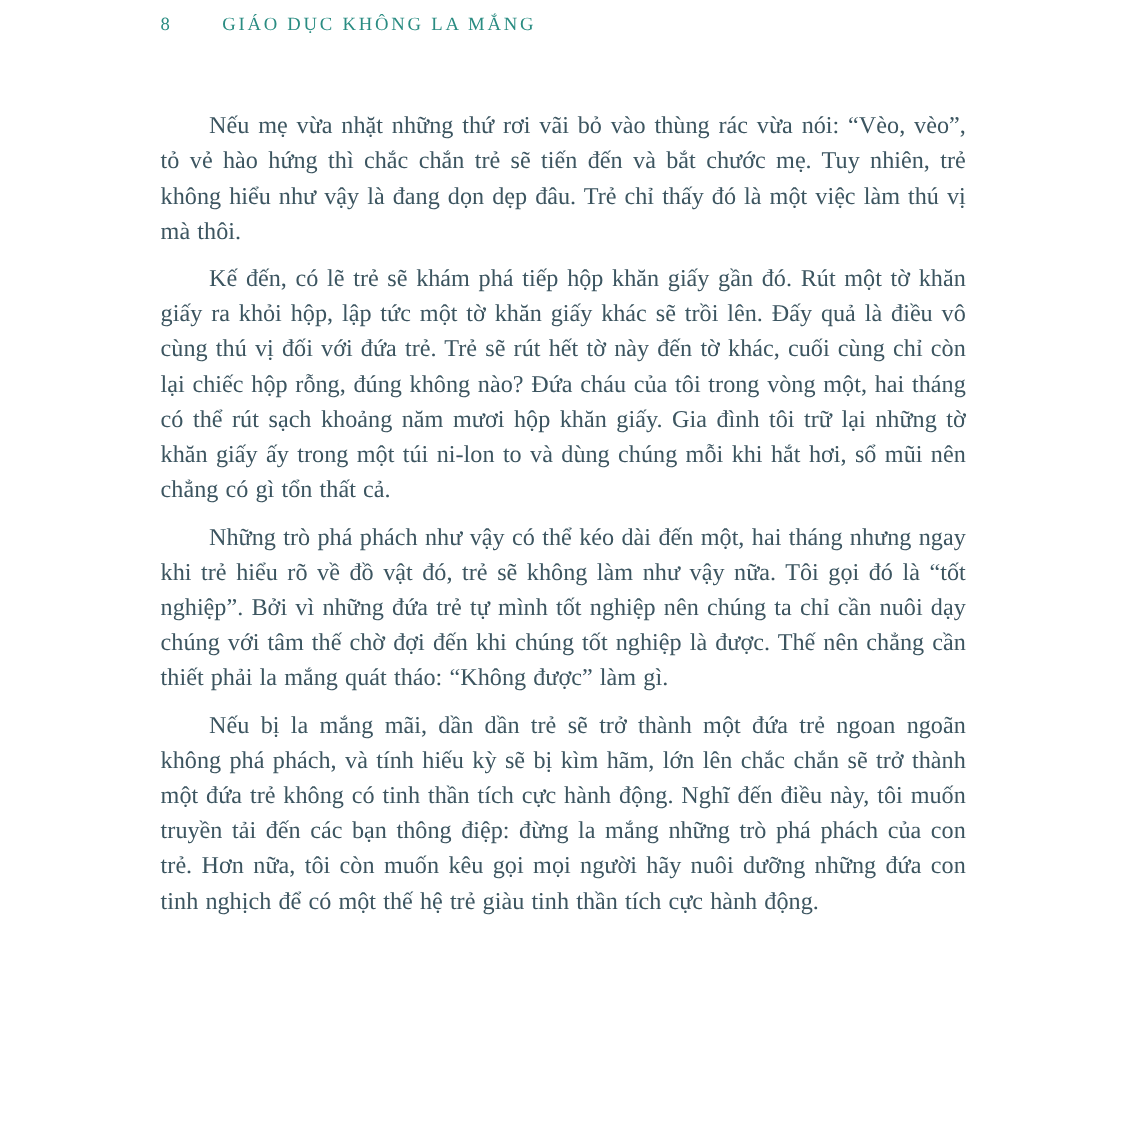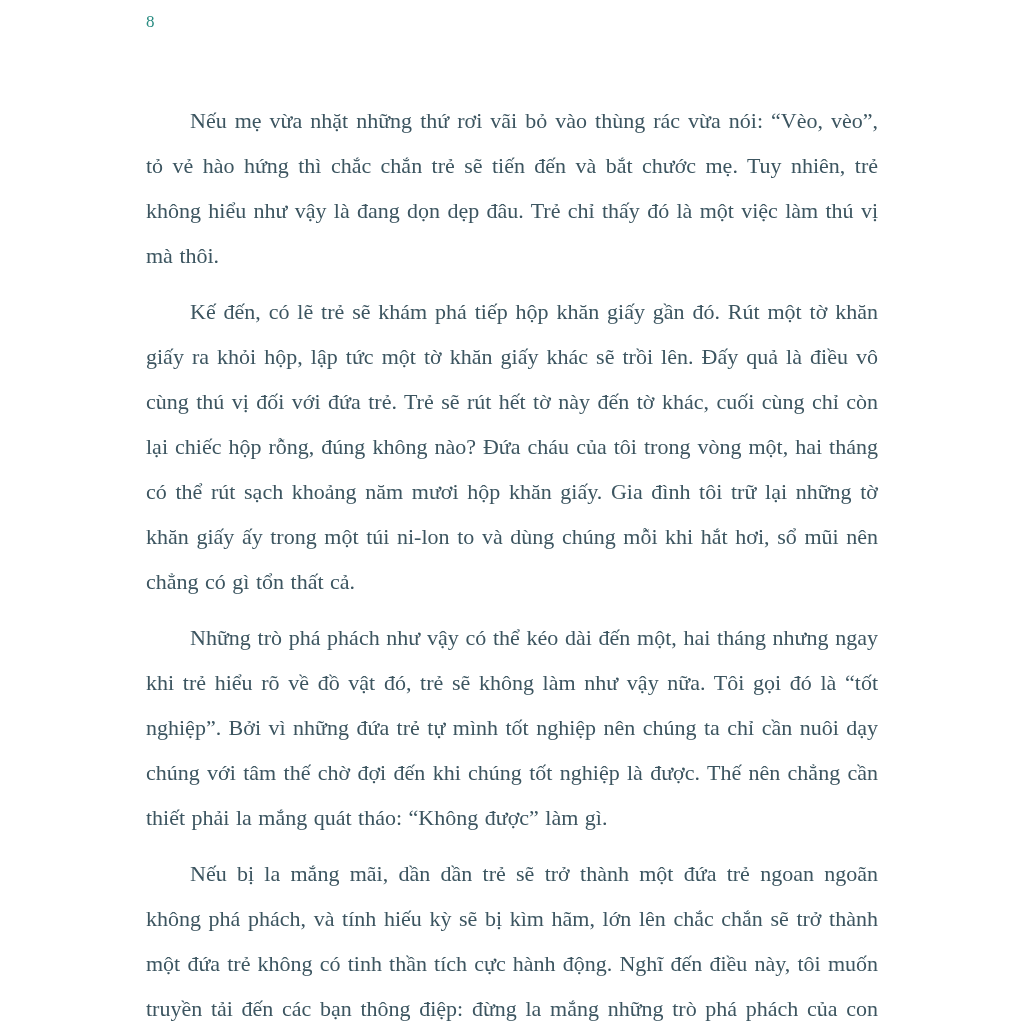--- a/index.html
+++ b/index.html
@@ -34,32 +34,33 @@
   .running-title {
     text-transform: uppercase;
   }
   .page-body {
     margin-top: 66px;
     color: #3c5560;
   }
   .page-body p {
     margin: 0 0 11px 0;
     font-size: 22px;
-    line-height: 45px;
+    line-height: 32px;
     text-align: justify;
     text-indent: 44px;
     word-spacing: 1px;
   }
 </style>
 </head>
 <body>
 
 <div class="page">
   <header class="page-header">
     <span class="page-number">8</span>
+    <span class="running-title">GIÁO DỤC KHÔNG LA MẮNG</span>
   </header>
   <main class="page-body">
     <p>Nếu mẹ vừa nhặt những thứ rơi vãi bỏ vào thùng rác vừa nói: “Vèo, vèo”, tỏ vẻ hào hứng thì chắc chắn trẻ sẽ tiến đến và bắt chước mẹ. Tuy nhiên, trẻ không hiểu như vậy là đang dọn dẹp đâu. Trẻ chỉ thấy đó là một việc làm thú vị mà thôi.</p>
     <p>Kế đến, có lẽ trẻ sẽ khám phá tiếp hộp khăn giấy gần đó. Rút một tờ khăn giấy ra khỏi hộp, lập tức một tờ khăn giấy khác sẽ trồi lên. Đấy quả là điều vô cùng thú vị đối với đứa trẻ. Trẻ sẽ rút hết tờ này đến tờ khác, cuối cùng chỉ còn lại chiếc hộp rỗng, đúng không nào? Đứa cháu của tôi trong vòng một, hai tháng có thể rút sạch khoảng năm mươi hộp khăn giấy. Gia đình tôi trữ lại những tờ khăn giấy ấy trong một túi ni-lon to và dùng chúng mỗi khi hắt hơi, sổ mũi nên chẳng có gì tổn thất cả.</p>
     <p>Những trò phá phách như vậy có thể kéo dài đến một, hai tháng nhưng ngay khi trẻ hiểu rõ về đồ vật đó, trẻ sẽ không làm như vậy nữa. Tôi gọi đó là “tốt nghiệp”. Bởi vì những đứa trẻ tự mình tốt nghiệp nên chúng ta chỉ cần nuôi dạy chúng với tâm thế chờ đợi đến khi chúng tốt nghiệp là được. Thế nên chẳng cần thiết phải la mắng quát tháo: “Không được” làm gì.</p>
     <p>Nếu bị la mắng mãi, dần dần trẻ sẽ trở thành một đứa trẻ ngoan ngoãn không phá phách, và tính hiếu kỳ sẽ bị kìm hãm, lớn lên chắc chắn sẽ trở thành một đứa trẻ không có tinh thần tích cực hành động. Nghĩ đến điều này, tôi muốn truyền tải đến các bạn thông điệp: đừng la mắng những trò phá phách của con trẻ. Hơn nữa, tôi còn muốn kêu gọi mọi người hãy nuôi dưỡng những đứa con tinh nghịch để có một thế hệ trẻ giàu tinh thần tích cực hành động.</p>
   </main>
 </div>
 
 </body></html>

